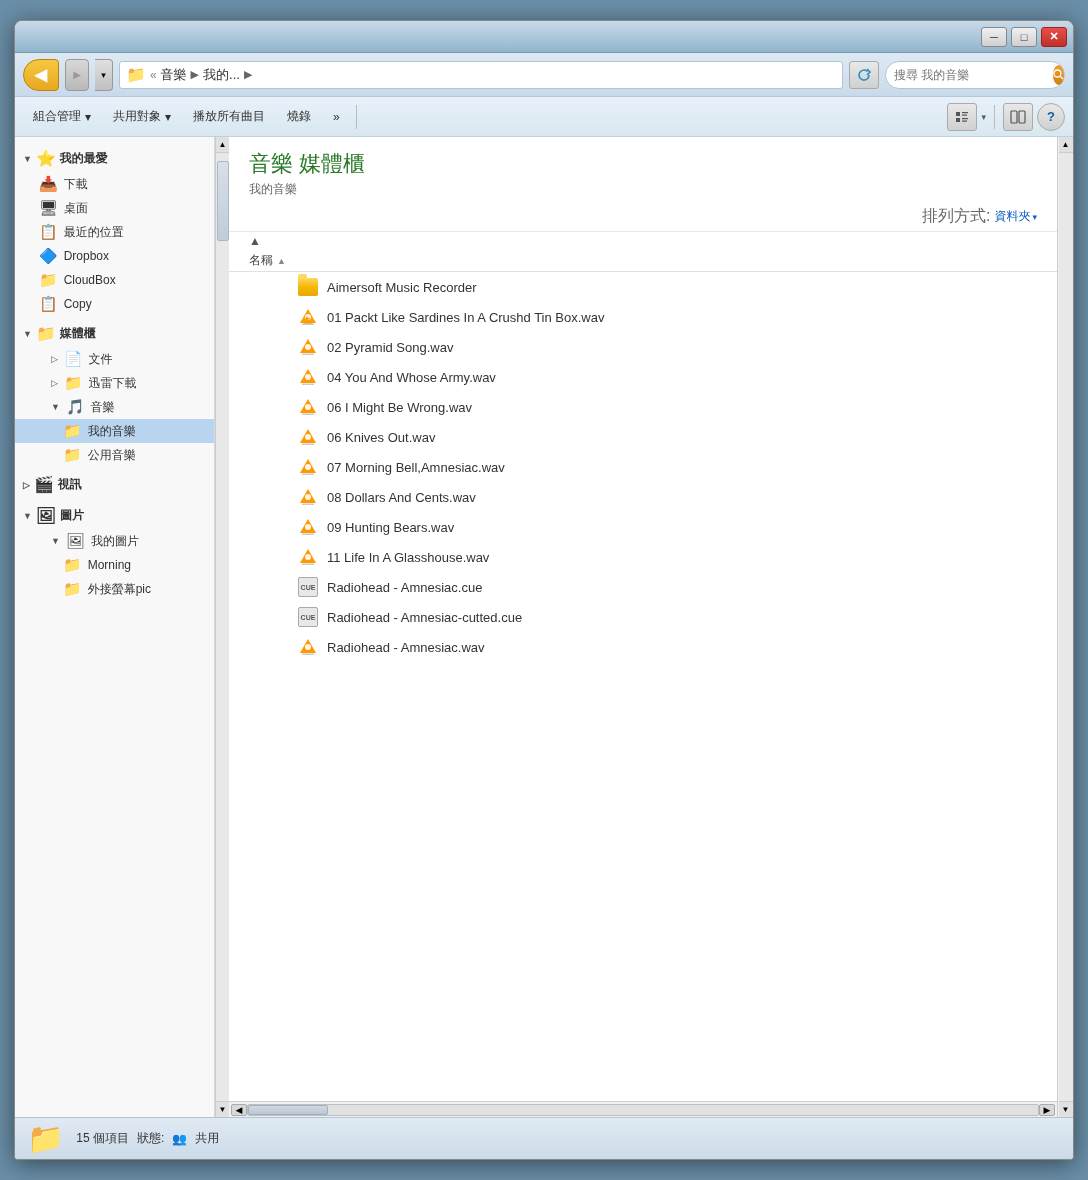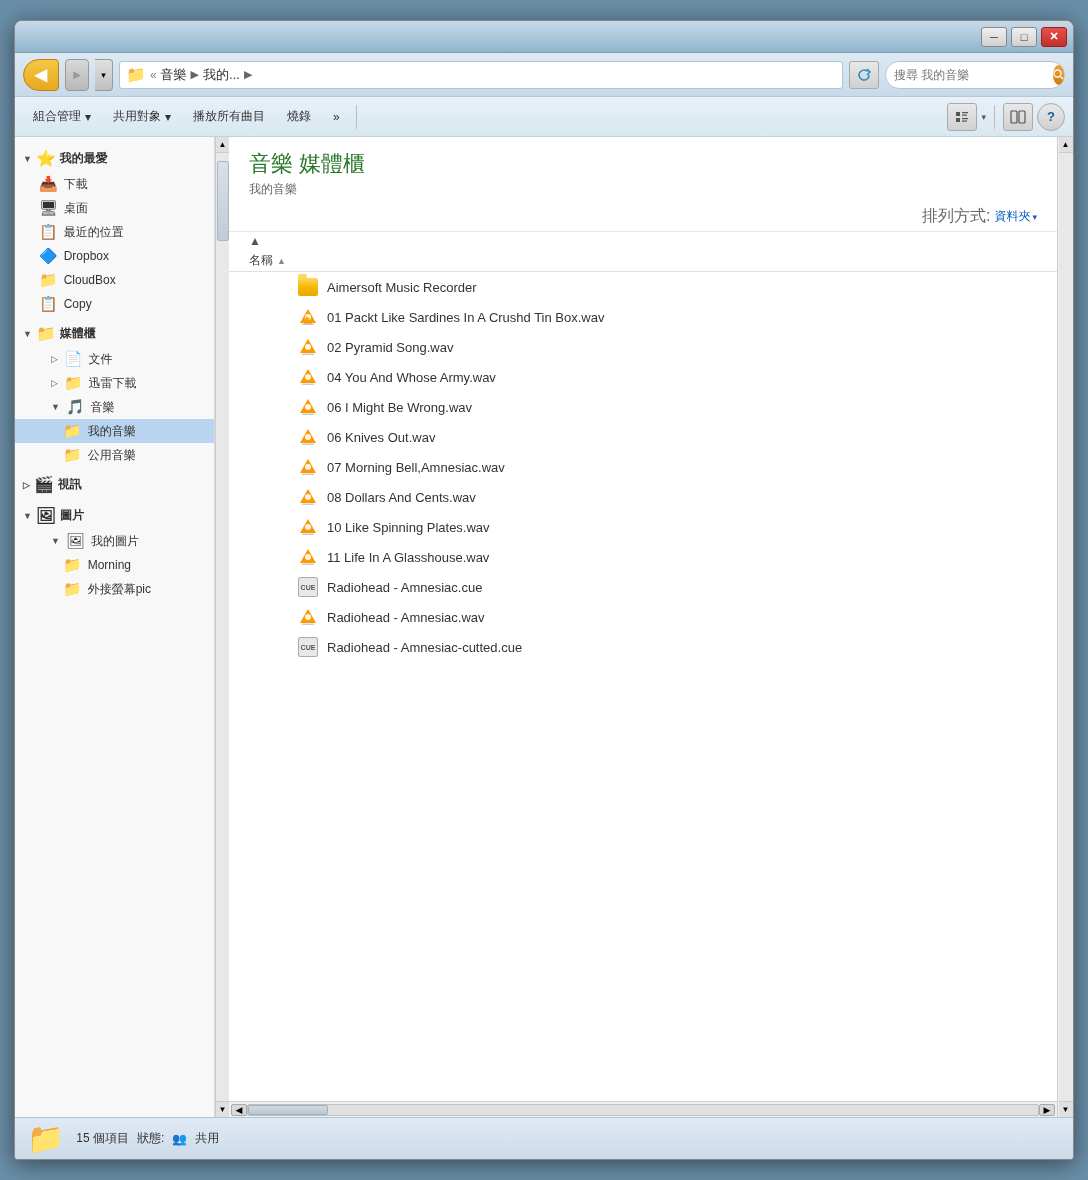--- a/index.html
+++ b/index.html
@@ -868,21 +868,21 @@
             <span>08 Dollars And Cents.wav</span>
           </div>
           <div class="file-item">
             <span class="file-icon">
               <svg width="20" height="20" viewBox="0 0 20 20">
                   <polygon points="10,2 18,16 2,16" fill="#f90"></polygon>
                   <rect x="4" y="16.5" width="12" height="1.5" rx="0.5" fill="#ccc"></rect>
                   <ellipse cx="10" cy="10" rx="3" ry="3" fill="white" opacity="0.9"></ellipse>
                 </svg>
             </span>
-            <span>10 Like Spinning Plates.wav</span>
+            <span>09 Hunting Bears.wav</span>
           </div>
           <div class="file-item">
             <span class="file-icon">
               <svg width="20" height="20" viewBox="0 0 20 20">
                   <polygon points="10,2 18,16 2,16" fill="#f90"></polygon>
                   <rect x="4" y="16.5" width="12" height="1.5" rx="0.5" fill="#ccc"></rect>
                   <ellipse cx="10" cy="10" rx="3" ry="3" fill="white" opacity="0.9"></ellipse>
                 </svg>
             </span>
             <span>11 Life In A Glasshouse.wav</span>
@@ -890,34 +890,34 @@
 
           <div class="file-item">
             <span class="file-icon">
               <div class="cue-icon">CUE</div>
             </span>
             <span>Radiohead - Amnesiac.cue</span>
           </div>
 
           <div class="file-item">
             <span class="file-icon">
+              <div class="cue-icon">CUE</div>
+            </span>
+            <span>Radiohead - Amnesiac-cutted.cue</span>
+          </div>
+
+          <div class="file-item">
+            <span class="file-icon">
               <svg width="20" height="20" viewBox="0 0 20 20">
                   <polygon points="10,2 18,16 2,16" fill="#f90"></polygon>
                   <rect x="4" y="16.5" width="12" height="1.5" rx="0.5" fill="#ccc"></rect>
                   <ellipse cx="10" cy="10" rx="3" ry="3" fill="white" opacity="0.9"></ellipse>
                 </svg>
             </span>
             <span>Radiohead - Amnesiac.wav</span>
-          </div>
-
-          <div class="file-item">
-            <span class="file-icon">
-              <div class="cue-icon">CUE</div>
-            </span>
-            <span>Radiohead - Amnesiac-cutted.cue</span>
           </div>
 
         </div>
 
         <div class="h-scrollbar">
           <div class="h-scroll-arrow">◀</div>
           <div class="h-scroll-track">
             <div class="h-scroll-thumb"></div>
           </div>
           <div class="h-scroll-arrow">▶</div>

